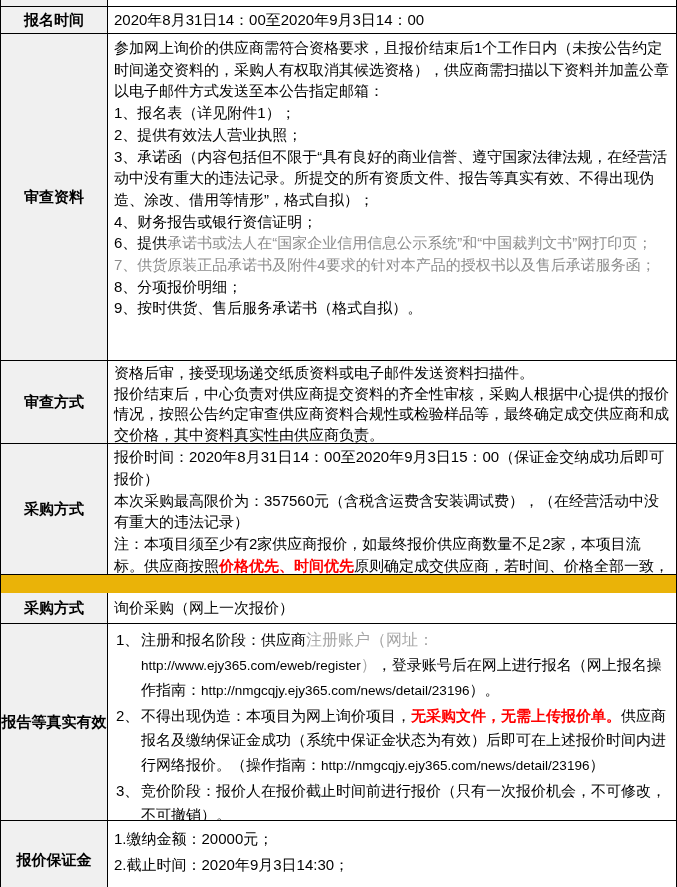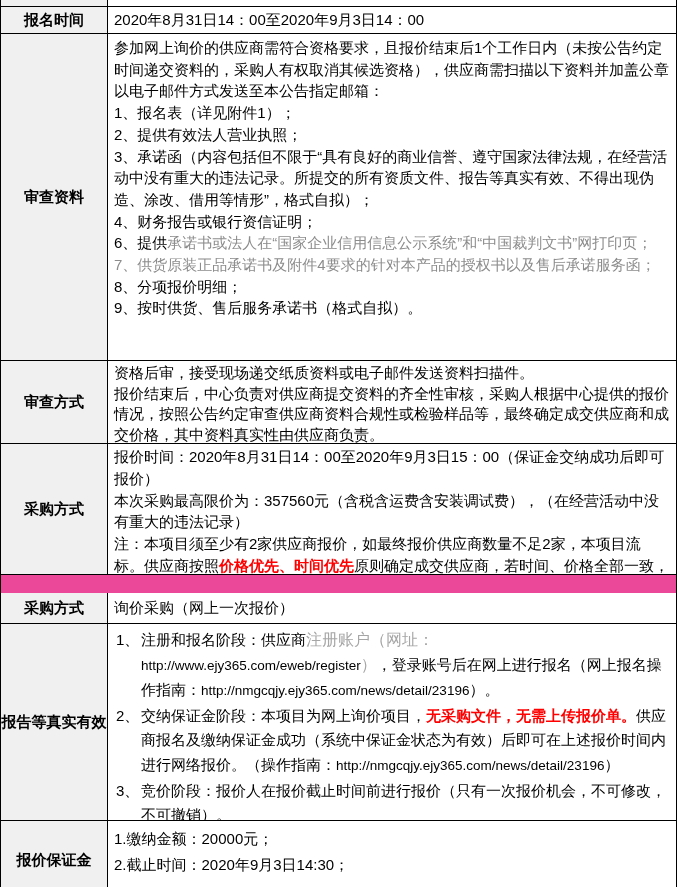--- a/index.html
+++ b/index.html
@@ -1,20 +1,20 @@
 <!DOCTYPE html>
 <html><head>
 <meta charset="utf-8">
 <style>
   html,body{margin:0;padding:0;background:#fff;}
   body{width:677px;font-family:"Liberation Sans",sans-serif;-webkit-font-smoothing:none;}
   .doc{
     width:677px;height:887px;box-sizing:border-box;
     border-left:1px solid #000;border-right:1px solid #000;
-    display:flex;flex-direction:column;overflow:hidden;background:#ec4899;
+    display:flex;flex-direction:column;overflow:hidden;background:#eab308;
   }
   .row{display:flex;border-bottom:1px solid #000;flex:0 0 auto;box-sizing:border-box;}
   .row:last-child{border-bottom:none;flex:1 1 auto;}
   .label-cell{
     width:107px;flex:0 0 107px;box-sizing:border-box;
     border-right:1px solid #000;background:#f0f0f0;
     display:flex;align-items:center;justify-content:center;
     font-weight:bold;font-size:15px;color:#000;text-align:center;
     overflow:hidden;
   }
@@ -105,21 +105,21 @@
 
   <div class="row r6">
     <div class="label-cell">报告等真实有效</div>
     <div class="content-cell">
       <div class="li">
         <span class="num">1、</span>
         <span><span>注册和报名阶段：供应商</span><span class="seg-grayLarge">注册账户（网址：</span><span class="seg-url">http://www.ejy365.com/eweb/register</span><span class="seg-grayLarge">）</span><span>，登录账号后在网上进行报名（网上报名操作指南：</span><span class="seg-url">http://nmgcqjy.ejy365.com/news/detail/23196</span><span>）。</span></span>
       </div>
       <div class="li">
         <span class="num">2、</span>
-        <span><span>交纳保证金阶段：本项目为网上询价项目，</span><span class="seg-red">无采购文件，无需上传报价单。</span><span>供应商报名及缴纳保证金成功（系统中保证金状态为有效）后即可在上述报价时间内进行网络报价。（操作指南：</span><span class="seg-url">http://nmgcqjy.ejy365.com/news/detail/23196</span><span>）</span></span>
+        <span><span>不得出现伪造：本项目为网上询价项目，</span><span class="seg-red">无采购文件，无需上传报价单。</span><span>供应商报名及缴纳保证金成功（系统中保证金状态为有效）后即可在上述报价时间内进行网络报价。（操作指南：</span><span class="seg-url">http://nmgcqjy.ejy365.com/news/detail/23196</span><span>）</span></span>
       </div>
       <div class="li">
         <span class="num">3、</span>
         <span><span>竞价阶段：报价人在报价截止时间前进行报价（只有一次报价机会，不可修改，不可撤销）。</span></span>
       </div>
 
     </div>
   </div>
 
   <div class="row r7">

